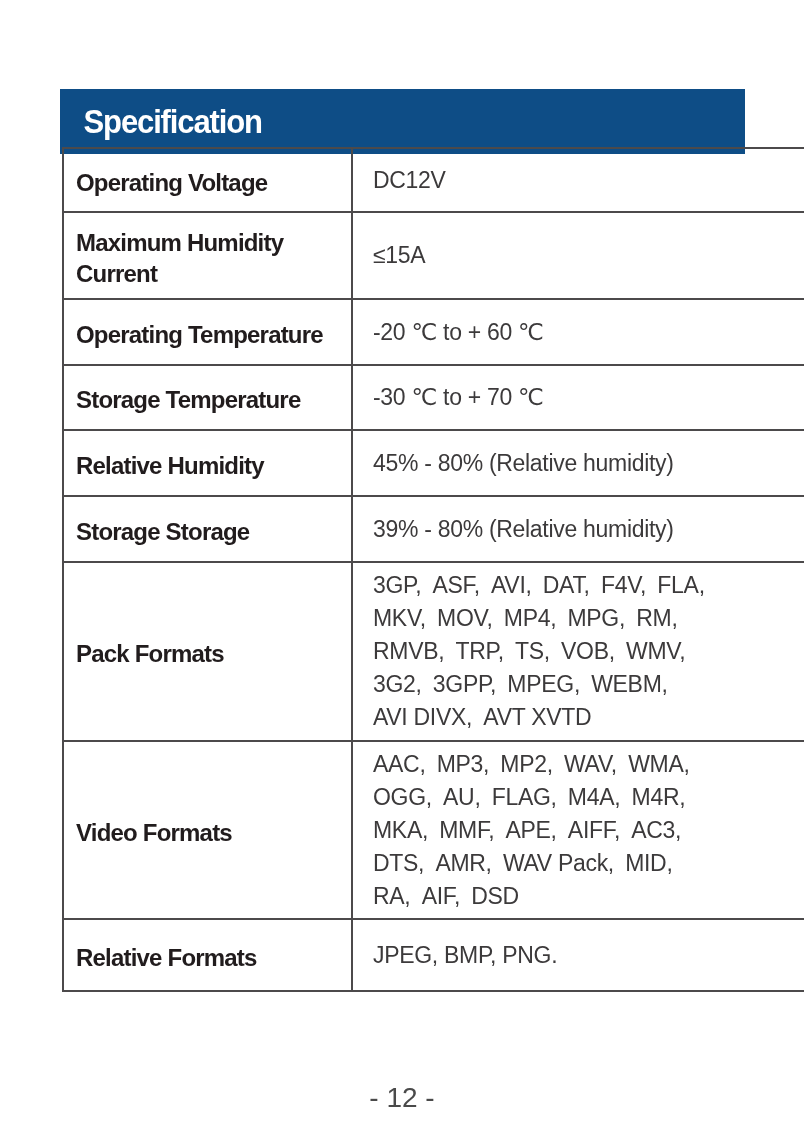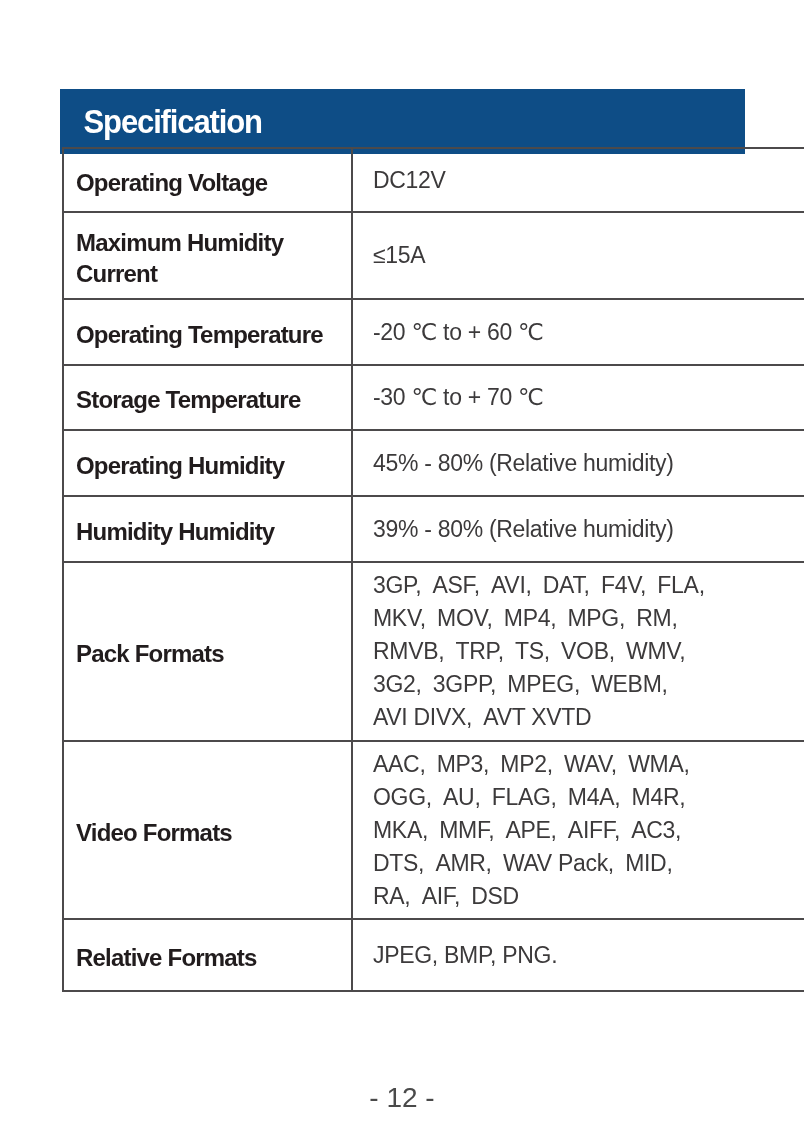--- a/index.html
+++ b/index.html
@@ -96,25 +96,25 @@
     </tr>
     <tr>
       <td class="label">Operating Temperature</td>
       <td class="value">-20 ℃ to + 60 ℃</td>
     </tr>
     <tr>
       <td class="label">Storage Temperature</td>
       <td class="value">-30 ℃ to + 70 ℃</td>
     </tr>
     <tr>
-      <td class="label">Operating Humidity</td>
+      <td class="label">Relative Humidity</td>
       <td class="value">45% - 80% (Relative humidity)</td>
     </tr>
     <tr>
-      <td class="label">Humidity Humidity</td>
+      <td class="label">Storage Storage</td>
       <td class="value">39% - 80% (Relative humidity)</td>
     </tr>
     <tr>
       <td class="label">Pack Formats</td>
       <td class="value">3GP, ASF, AVI, DAT, F4V, FLA, 
 MKV, MOV, MP4, MPG, RM, 
 RMVB, TRP, TS, VOB, WMV, 
 3G2, 3GPP, MPEG, WEBM, 
 AVI DIVX, AVT XVTD</td>
     </tr>

